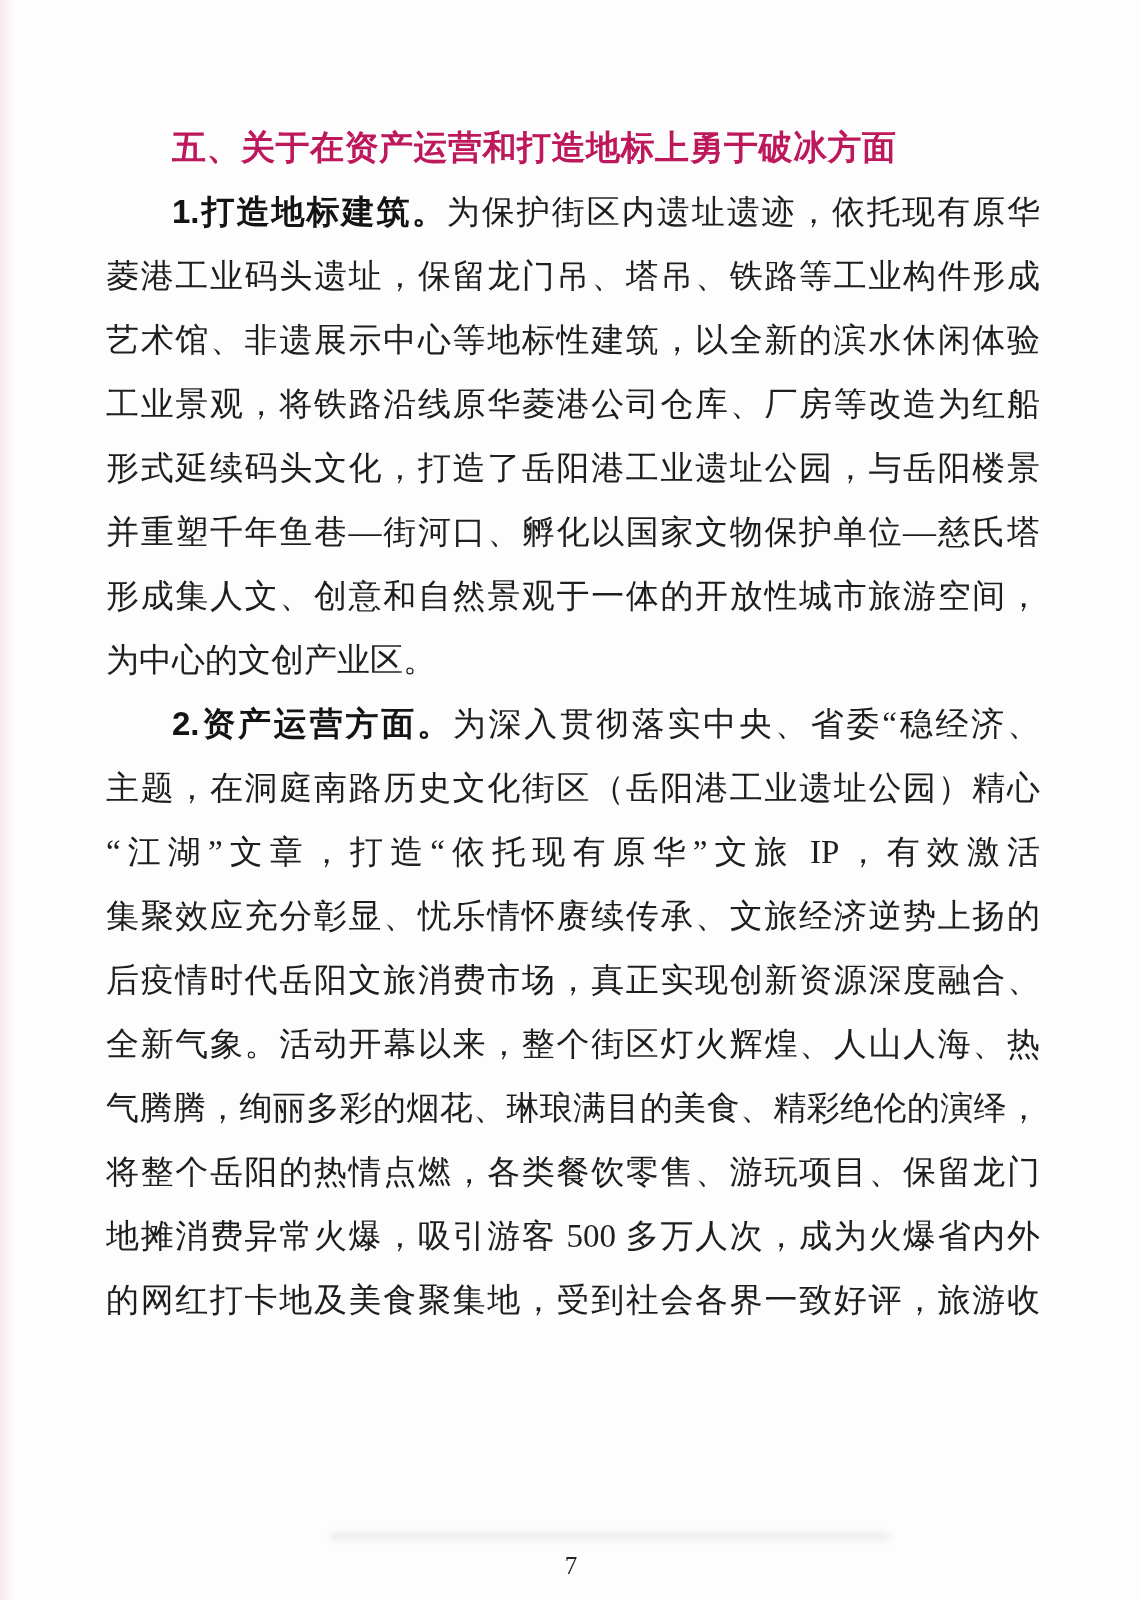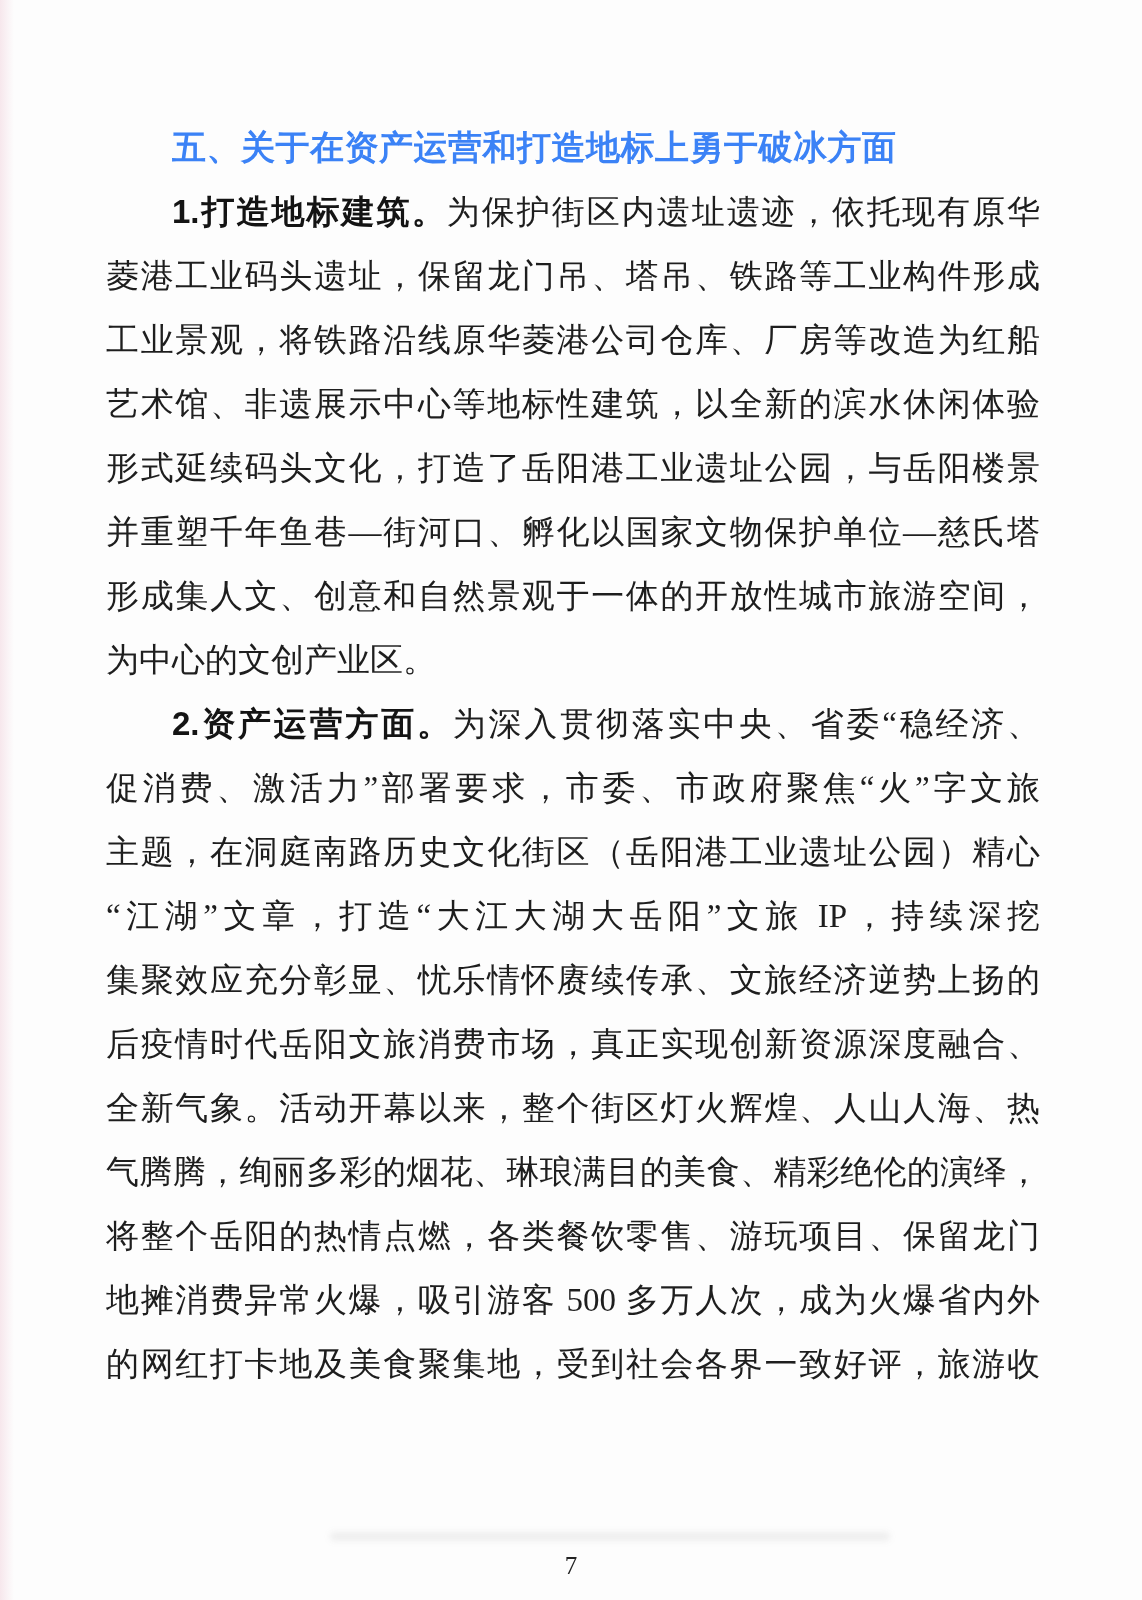--- a/index.html
+++ b/index.html
@@ -42,21 +42,21 @@
     width: 934px;
   }
 
   .heading {
     font-family: "Liberation Sans", "DejaVu Sans", sans-serif;
     font-weight: bold;
     font-size: 34px;
     line-height: 66px;
     height: 66px;
     padding-left: 66px;
-    color: #3b82f6;
+    color: #be185d;
     letter-spacing: 0.5px;
     white-space: nowrap;
   }
 
   .line {
     font-family: "Liberation Serif", "DejaVu Serif", serif;
     font-size: 33px;
     line-height: 64px;
     height: 64px;
     overflow: hidden;
@@ -88,30 +88,29 @@
 <body>
 
 <div class="page">
   <div class="edge-tint"></div>
 
   <div class="doc-body">
     <div class="heading">五、关于在资产运营和打造地标上勇于破冰方面</div>
     <div>
         <div class="line indent"><span class="runin">1.打造地标建筑。</span><span>为保护街区内遗址遗迹，依托现有原华</span></div>
         <div class="line"><span>菱港工业码头遗址，保留龙门吊、塔吊、铁路等工业构件形成</span></div>
+        <div class="line"><span>艺术馆、非遗展示中心等地标性建筑，以全新的滨水休闲体验</span></div>
         <div class="line"><span>工业景观，将铁路沿线原华菱港公司仓库、厂房等改造为红船</span></div>
-        <div class="line"><span>艺术馆、非遗展示中心等地标性建筑，以全新的滨水休闲体验</span></div>
         <div class="line"><span>形式延续码头文化，打造了岳阳港工业遗址公园，与岳阳楼景</span></div>
         <div class="line"><span>并重塑千年鱼巷—街河口、孵化以国家文物保护单位—慈氏塔</span></div>
         <div class="line"><span>形成集人文、创意和自然景观于一体的开放性城市旅游空间，</span></div>
         <div class="line no-justify"><span>为中心的文创产业区。</span></div>
         <div class="line indent"><span class="runin">2.资产运营方面。</span><span>为深入贯彻落实中央、省委“稳经济、</span></div>
-        <div class="line"><span>促消费、激活力”部署要求，市委、市政府聚焦“火”字文旅</span></div>
         <div class="line"><span>主题，在洞庭南路历史文化街区（岳阳港工业遗址公园）精心</span></div>
-        <div class="line"><span>“江湖”文章，打造“大江大湖大岳阳”文旅 IP，持续深挖</span></div>
+        <div class="line"><span>“江湖”文章，打造“依托现有原华”文旅 IP，有效激活</span></div>
         <div class="line"><span>集聚效应充分彰显、忧乐情怀赓续传承、文旅经济逆势上扬的</span></div>
         <div class="line"><span>后疫情时代岳阳文旅消费市场，真正实现创新资源深度融合、</span></div>
         <div class="line"><span>全新气象。活动开幕以来，整个街区灯火辉煌、人山人海、热</span></div>
         <div class="line"><span>气腾腾，绚丽多彩的烟花、琳琅满目的美食、精彩绝伦的演绎，</span></div>
         <div class="line"><span>将整个岳阳的热情点燃，各类餐饮零售、游玩项目、保留龙门吊、</span></div>
         <div class="line"><span>地摊消费异常火爆，吸引游客 500 多万人次，成为火爆省内外</span></div>
         <div class="line"><span>的网红打卡地及美食聚集地，受到社会各界一致好评，旅游收</span></div>
       </div>
   </div>
 

